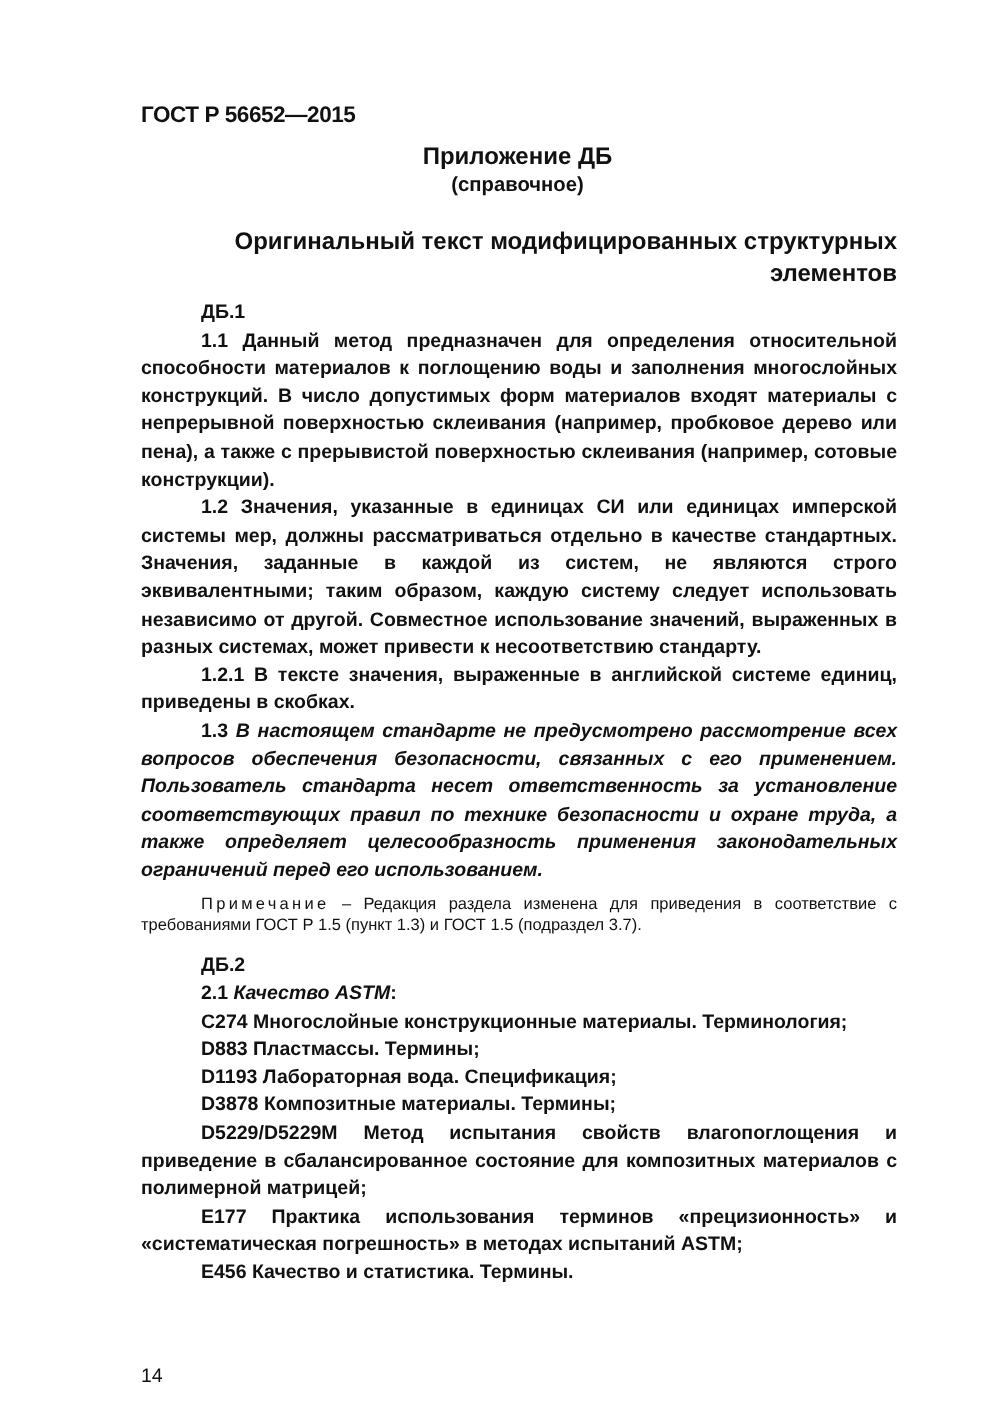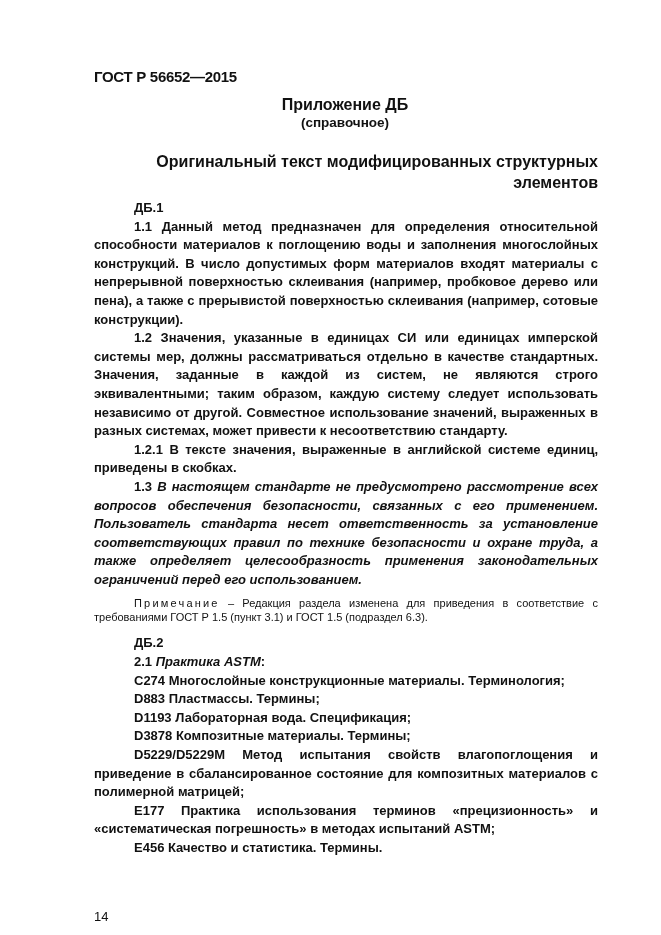--- a/index.html
+++ b/index.html
@@ -28,24 +28,24 @@
   <div class="appendix-title">Приложение ДБ</div>
   <div class="appendix-sub">(справочное)</div>
   <div class="main-title">Оригинальный текст модифицированных структурных элементов</div>
 
   <div class="content">
     <p class="sec-head">ДБ.1</p>
     <p class="indent">1.1 Данный метод предназначен для определения относительной способности материалов к поглощению воды и заполнения многослойных конструкций. В число допустимых форм материалов входят материалы с непрерывной поверхностью склеивания (например, пробковое дерево или пена), а также с прерывистой поверхностью склеивания (например, сотовые конструкции).</p>
     <p class="indent">1.2 Значения, указанные в единицах СИ или единицах имперской системы мер, должны рассматриваться отдельно в качестве стандартных. Значения, заданные в каждой из систем, не являются строго эквивалентными; таким образом, каждую систему следует использовать независимо от другой. Совместное использование значений, выраженных в разных системах, может привести к несоответствию стандарту.</p>
     <p class="indent">1.2.1 В тексте значения, выраженные в английской системе единиц, приведены в скобках.</p>
     <p class="indent"><span>1.3 </span><span class="it">В настоящем стандарте не предусмотрено рассмотрение всех вопросов обеспечения безопасности, связанных с его применением. Пользователь стандарта несет ответственность за установление соответствующих правил по технике безопасности и охране труда, а также определяет целесообразность применения законодательных ограничений перед его использованием.</span></p>
-    <p class="note"><span class="note-label">Примечание</span><span> – Редакция раздела изменена для приведения в соответствие с требованиями ГОСТ Р 1.5 (пункт 3.1) и ГОСТ 1.5 (подраздел 6.3).</span></p>
+    <p class="note"><span class="note-label">Примечание</span><span> – Редакция раздела изменена для приведения в соответствие с требованиями ГОСТ Р 1.5 (пункт 1.3) и ГОСТ 1.5 (подраздел 3.7).</span></p>
 
     <p class="sec-head sec2">ДБ.2</p>
-    <p class="indent"><span>2.1 </span><span class="it">Практика ASTM</span><span>:</span></p>
+    <p class="indent"><span>2.1 </span><span class="it">Качество ASTM</span><span>:</span></p>
     <p class="indent">C274 Многослойные конструкционные материалы. Терминология;</p>
     <p class="indent">D883 Пластмассы. Термины;</p>
     <p class="indent">D1193 Лабораторная вода. Спецификация;</p>
     <p class="indent">D3878 Композитные материалы. Термины;</p>
     <p class="indent">D5229/D5229M Метод испытания свойств влагопоглощения и приведение в сбалансированное состояние для композитных материалов с полимерной матрицей;</p>
     <p class="indent">E177 Практика использования терминов «прецизионность» и «систематическая погрешность» в методах испытаний ASTM;</p>
     <p class="indent">E456 Качество и статистика. Термины.</p>
   </div>
 
   <div class="page-num">14</div>

